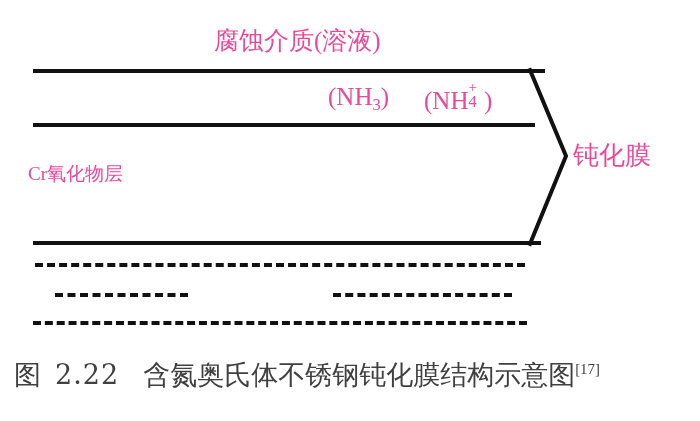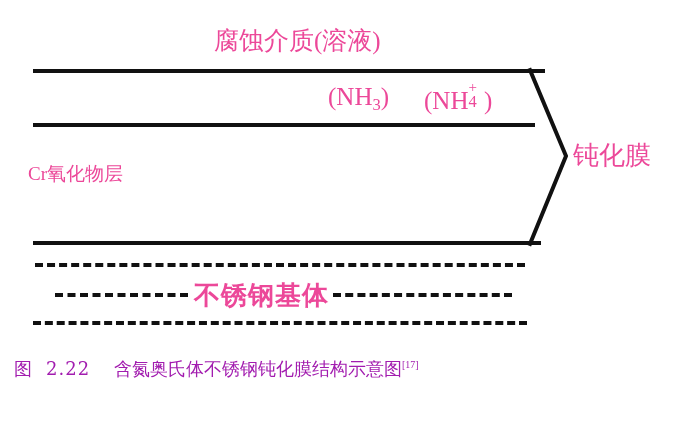--- a/index.html
+++ b/index.html
@@ -136,24 +136,24 @@
     width: 50px;
     height: 190px;
     overflow: visible;
   }
 
   
   #caption {
     position: absolute;
     left: 14px;
     top: 357px;
-    font-size: 18px;
+    font-size: 27px;
     font-family: "Liberation Serif", "DejaVu Serif", serif;
     white-space: nowrap;
-    color: #a21caf;
+    color: #404040;
   }
   #caption .num {
     font-family: "DejaVu Serif", "Liberation Serif", serif;
     letter-spacing: 1px;
   }
   #caption .gap-s { display: inline-block; width: 14px; }
   #caption .gap-l { display: inline-block; width: 24px; }
   #caption .ref {
     font-size: 0.55em;
     vertical-align: super;
@@ -188,17 +188,16 @@
   <div class="txt serif-cn" id="film-label">钝化膜</div>
 
   <div class="dashed-rule" id="dash-1" style="left:35px; top:263px; width:490px;"></div>
 
   <div class="dashed-rule" id="dash-2a" style="left:55px; top:293px; width:133px;"></div>
 
   <div class="dashed-rule" id="dash-2b" style="left:333px; top:293px; width:179px;"></div>
 
   <div class="dashed-rule" id="dash-3" style="left:33px; top:321px; width:494px;"></div>
 
-  <div class="txt" id="substrate-label">不锈钢基体</div>
 
   <div id="caption"><span>图</span><span class="gap-s"></span><span class="num">2.22</span><span class="gap-l"></span><span>含氮奥氏体不锈钢钝化膜结构示意图</span><span class="ref">[17]</span></div>
 
 </div>
 
 </body></html>

